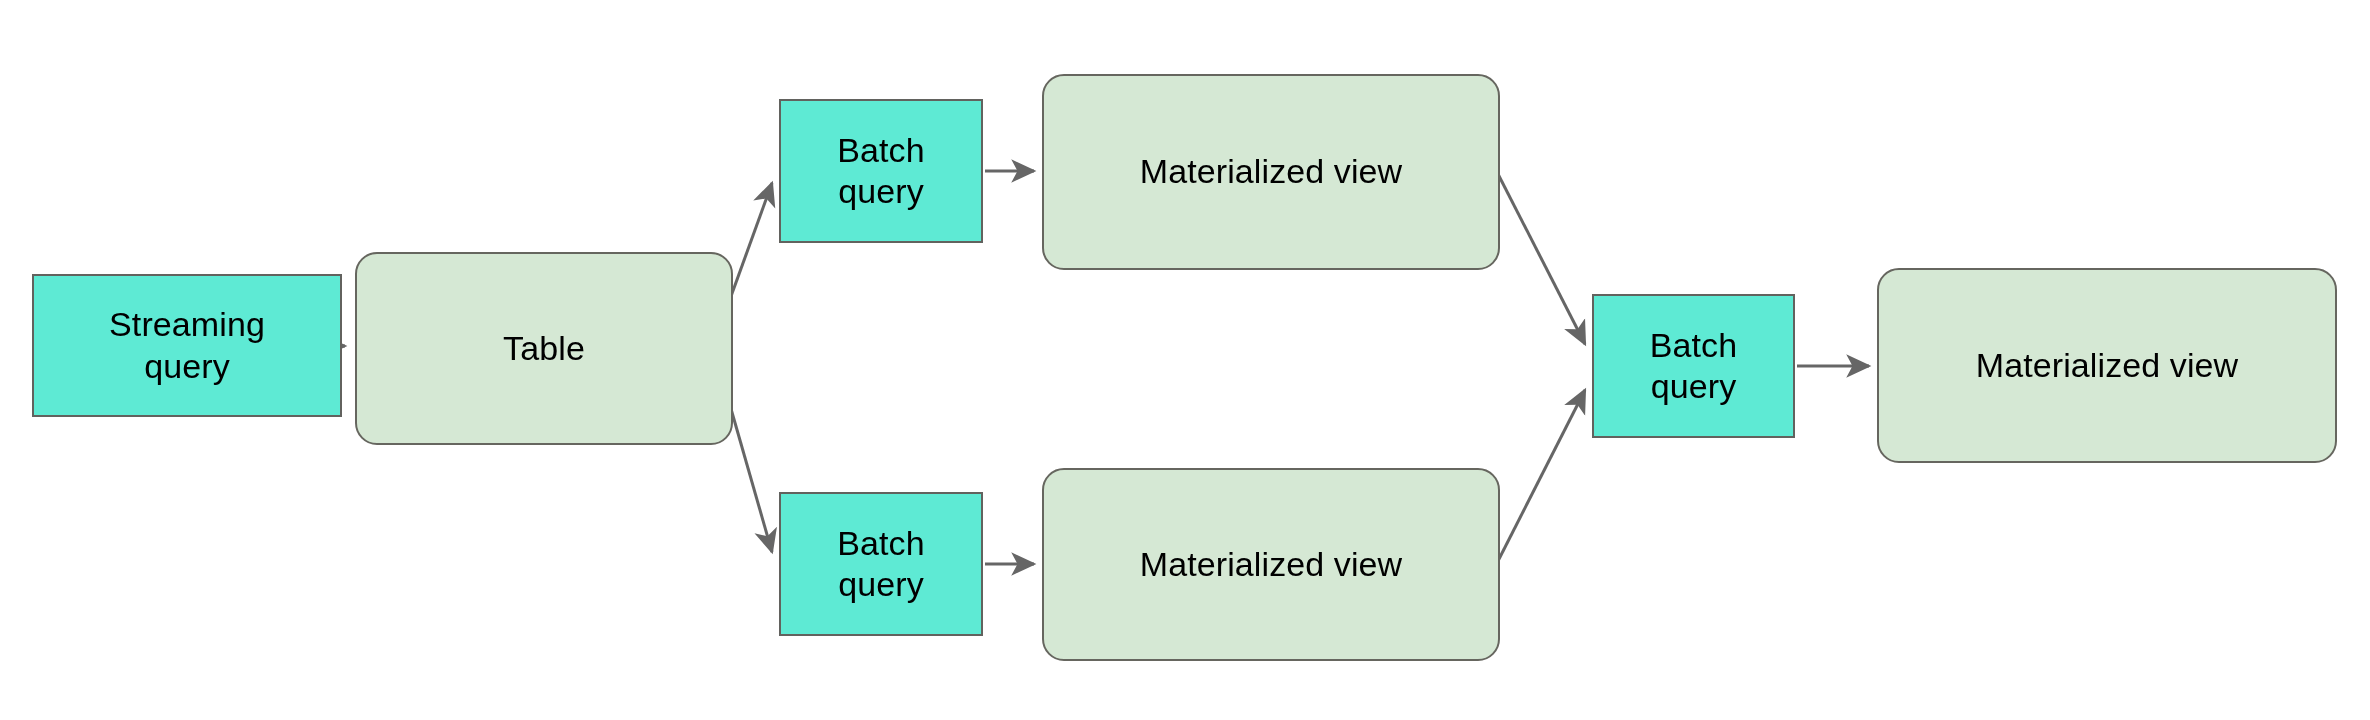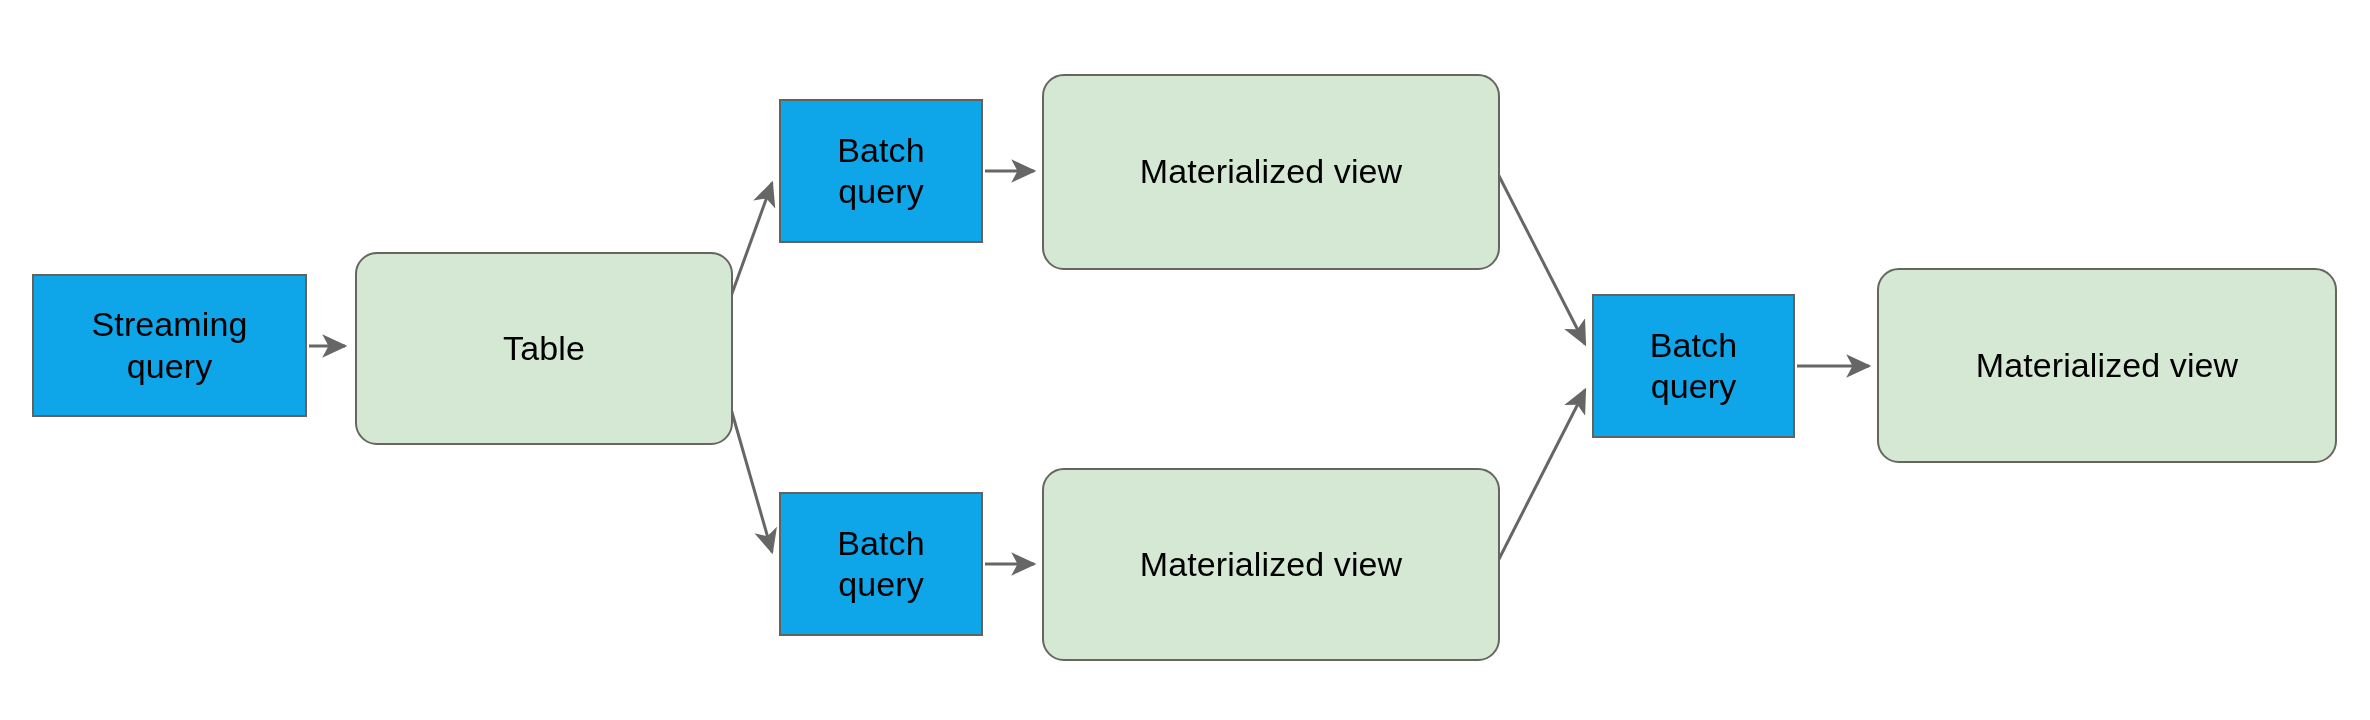--- a/index.html
+++ b/index.html
@@ -35,21 +35,21 @@
     align-items: center;
     justify-content: center;
     text-align: center;
     color: #000000;
     font-size: 34px;
     line-height: 1.22;
     letter-spacing: 0.1px;
     z-index: 2;
   }
   .node.yellow {
-    background: #0ea5e9;
+    background: #5eead4;
     border: 2px solid #62625e;
     border-radius: 0;
   }
   .node.green {
     background: #d5e8d4;
     border: 2px solid #66665f;
     border-radius: 22px;
   }
   .node .node-label {
     display: block;
@@ -73,21 +73,21 @@
         <line x1="713" y1="346" x2="772" y2="183" stroke="#666666" stroke-width="3" marker-end="url(#arrowhead)"></line>
         <line x1="713" y1="346" x2="772" y2="552" stroke="#666666" stroke-width="3" marker-end="url(#arrowhead)"></line>
         <line x1="985" y1="171" x2="1034" y2="171" stroke="#666666" stroke-width="3" marker-end="url(#arrowhead)"></line>
         <line x1="985" y1="564" x2="1034" y2="564" stroke="#666666" stroke-width="3" marker-end="url(#arrowhead)"></line>
         <line x1="1498" y1="174" x2="1585" y2="344" stroke="#666666" stroke-width="3" marker-end="url(#arrowhead)"></line>
         <line x1="1498" y1="561" x2="1585" y2="390" stroke="#666666" stroke-width="3" marker-end="url(#arrowhead)"></line>
         <line x1="1797" y1="366" x2="1869" y2="366" stroke="#666666" stroke-width="3" marker-end="url(#arrowhead)"></line>
       </g>
   </svg>
 
-  <div class="node yellow" style="left: 32px; top: 274px; width: 275px; height: 143px;">
+  <div class="node yellow" style="left: 32px; top: 274px; width: 310px; height: 143px;">
     <span class="node-label">Streaming
 query</span>
   </div>
 
   <div class="node green" style="left: 355px; top: 252px; width: 378px; height: 193px;">
     <span class="node-label">Table</span>
   </div>
 
   <div class="node yellow" style="left: 779px; top: 99px; width: 204px; height: 144px;">
     <span class="node-label">Batch

